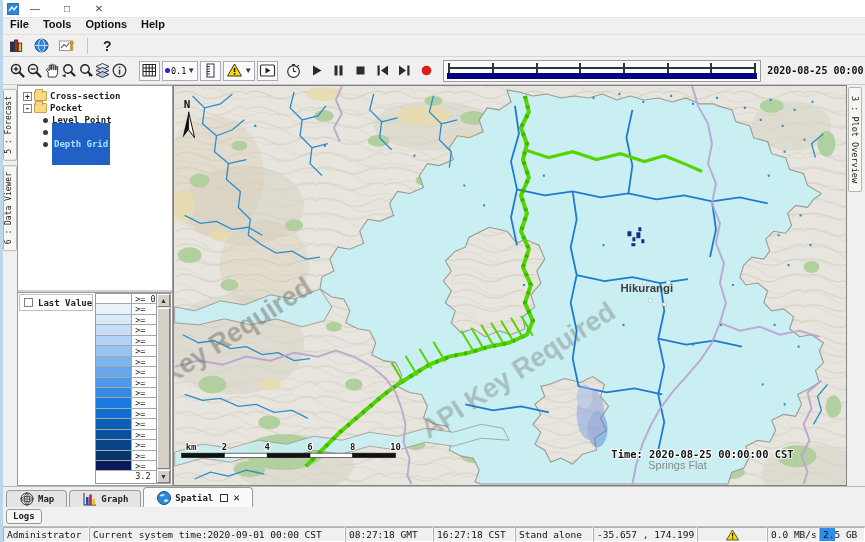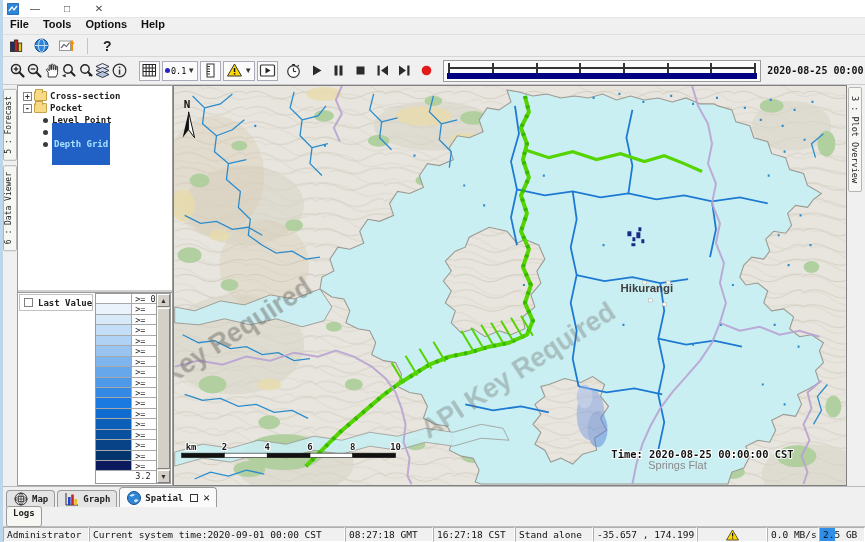--- a/index.html
+++ b/index.html
@@ -63,26 +63,26 @@
   .legend-label { flex:1; background:#fff; font-family:"DejaVu Sans Mono",monospace; font-size:8.5px; color:#222; padding-left:3px; line-height:10px; }
   .legend-scroll { width:14px; background:#e8e4dc; border-left:1px solid #9a9a9a; display:flex; flex-direction:column; }
   .sbtn { height:13px; background:#d4d0c8; border:1px solid; border-color:#fff #808080 #808080 #fff; font-size:7px; text-align:center; line-height:11px; color:#333; }
   .sthumb { flex:1; background:#d4d0c8; border:1px solid; border-color:#fff #808080 #808080 #fff; margin:1px 0; }
 
   .mapwrap { flex:1; position:relative; background:#e7e5de; border:1px solid #808080; overflow:hidden; }
   .mapwrap svg { display:block; }
 
   
   .tabsrow { height:21px; background:#f0f0f0; border-top:1px solid #b8b8b8; display:flex; align-items:flex-end; padding-left:3px; gap:2px; }
-  .btab { height:17px; display:flex; align-items:center; gap:3px; padding:0 6px; background:#e4e4e4; border:1px solid #9a9a9a; border-bottom:none; border-radius:4px 4px 0 0; font-family:"DejaVu Sans Mono",monospace; font-size:9px; font-weight:bold; color:#222; }
+  .btab { height:17px; display:flex; align-items:center; gap:3px; padding:0 12px; background:#e4e4e4; border:1px solid #9a9a9a; border-bottom:none; border-radius:4px 4px 0 0; font-family:"DejaVu Sans Mono",monospace; font-size:9px; font-weight:bold; color:#222; }
   .btab.active { height:20px; background:#fafafa; }
   .minbox { width:8px; height:8px; border:1.5px solid #333; margin-left:4px; }
   .closex { font-size:11px; font-weight:bold; color:#111; margin-left:2px; }
   .logsrow { height:19px; background:#f0f0f0; display:flex; align-items:center; padding-left:3px; }
-  .logsbtn { height:21px; border:1px solid #9a9a9a; border-radius:3px; background:#f6f6f2; font-family:"DejaVu Sans Mono",monospace; font-size:9px; font-weight:bold; color:#222; padding:0 6px; line-height:13px; }
+  .logsbtn { height:15px; border:1px solid #9a9a9a; border-radius:3px; background:#f6f6f2; font-family:"DejaVu Sans Mono",monospace; font-size:9px; font-weight:bold; color:#222; padding:0 6px; line-height:13px; }
 
   .statusbar { height:16px; display:flex; background:#f0f0f0; border-top:1px solid #c0c0c0; font-family:"DejaVu Sans Mono",monospace; font-size:9.5px; color:#111; }
   .scell { border:1px solid #b0b0b0; border-right-color:#fff; border-bottom-color:#fff; display:flex; align-items:center; padding:0 3px; white-space:nowrap; overflow:hidden; }
   .scell.grow { flex:1; }
   .memcell { position:relative; }
   .memfill { position:absolute; left:0; top:0; bottom:0; width:34%; background:#2f8fe8; }
   .memtext { position:relative; z-index:1; }
 </style>
 </head>
 <body>

